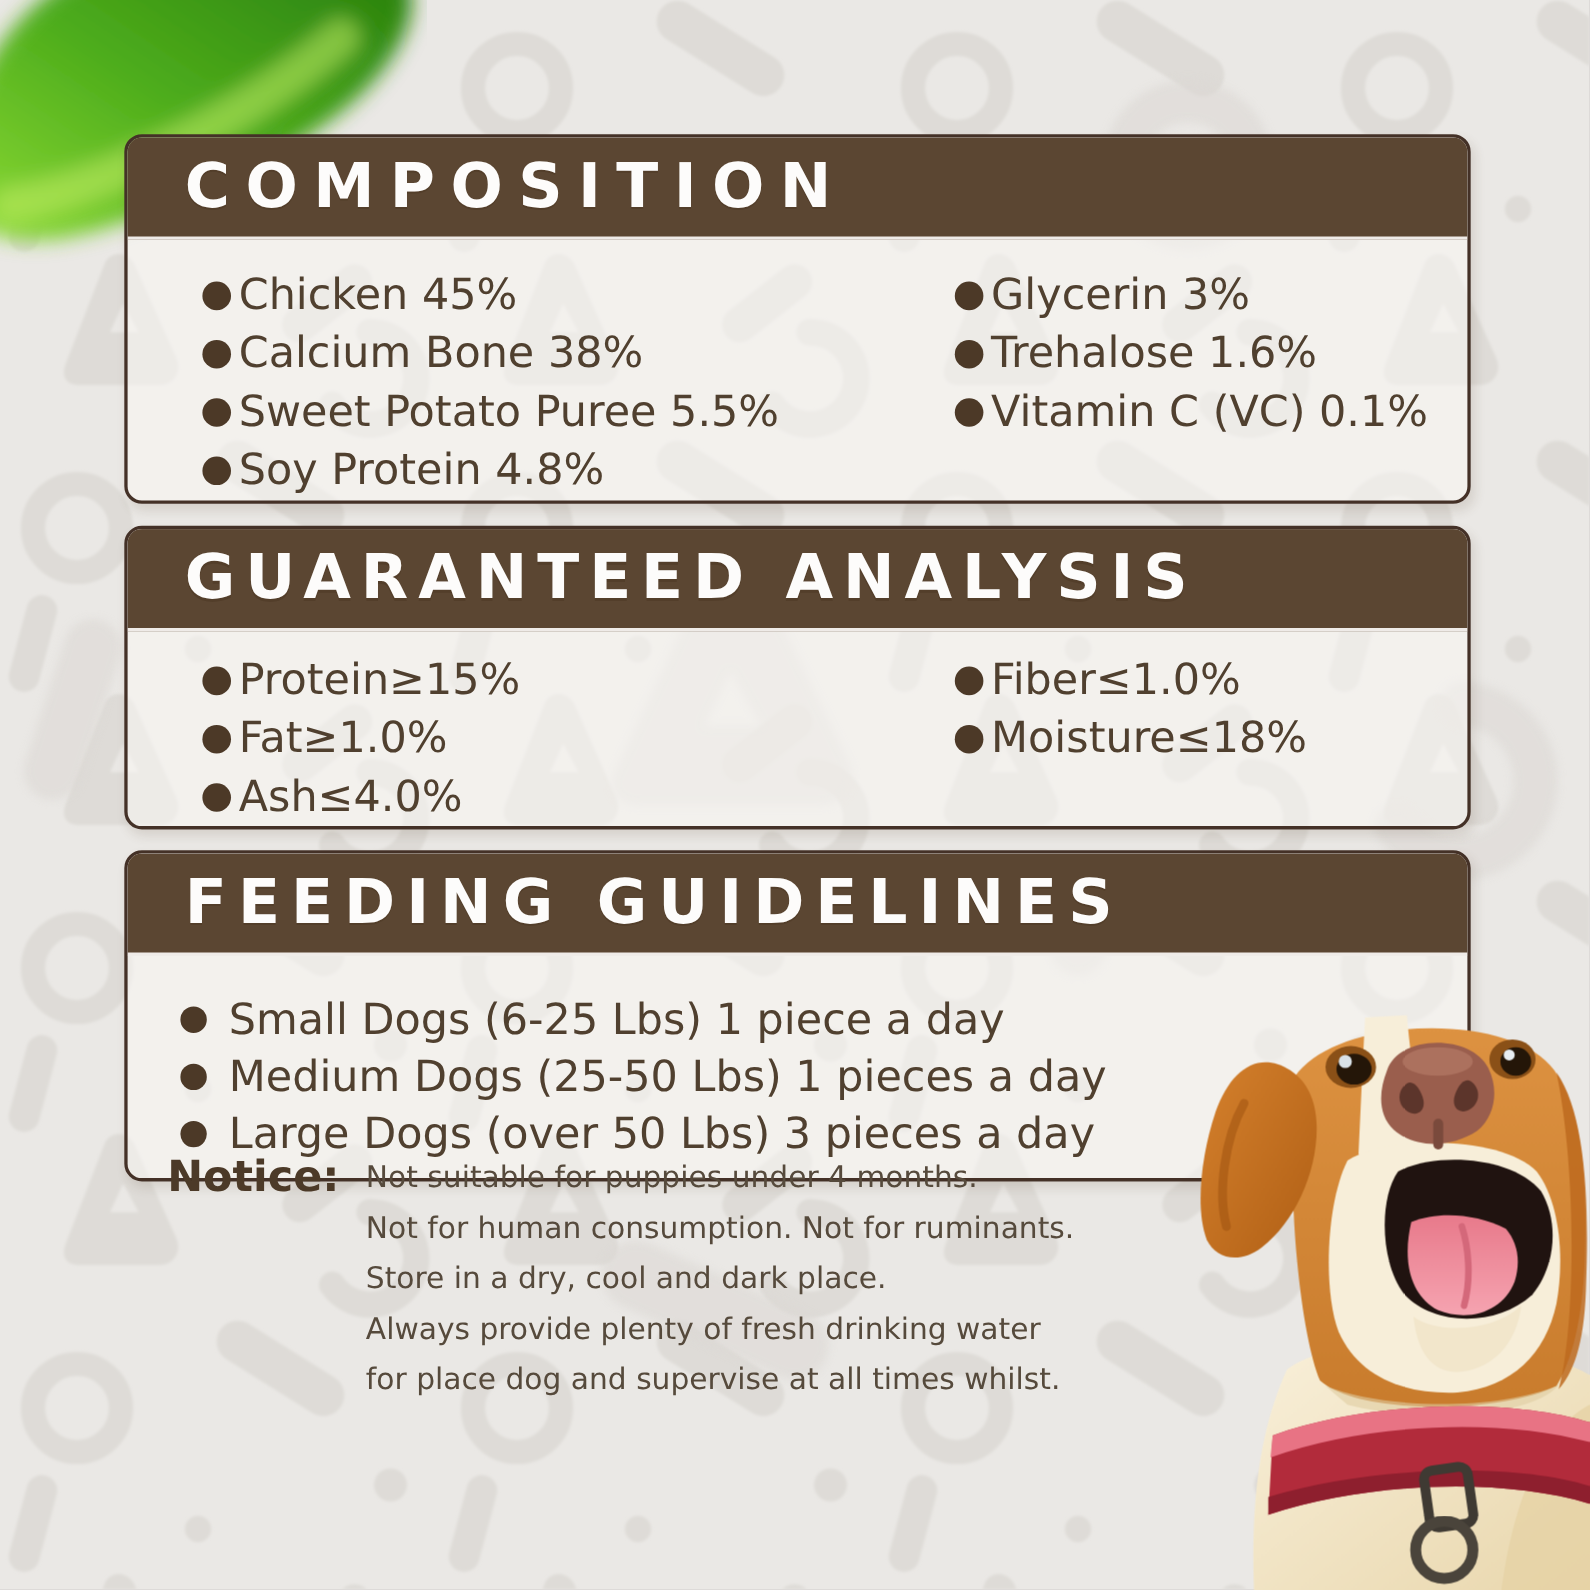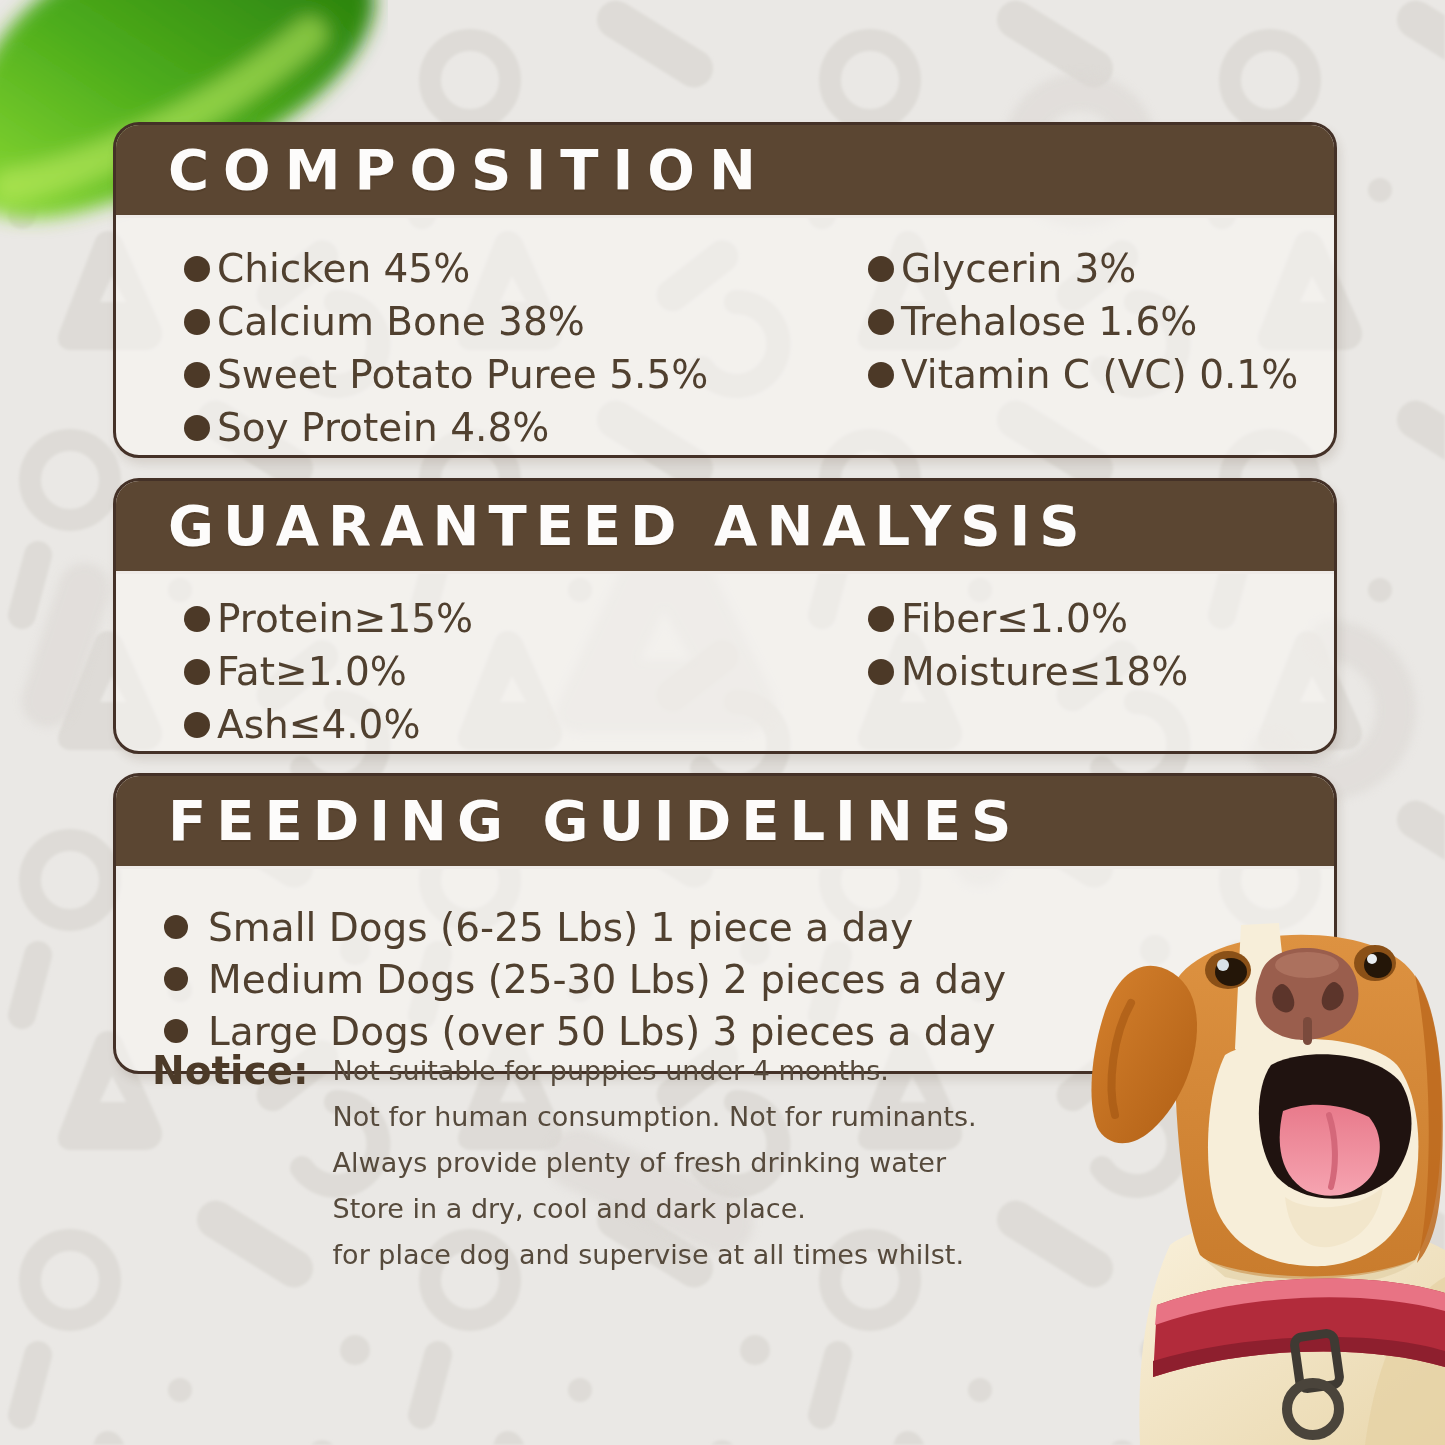--- a/index.html
+++ b/index.html
@@ -5,21 +5,21 @@
   html,body{margin:0;padding:0;background:#cfcdca;}
   .canvas{
     position:relative;width:1445px;height:1445px;overflow:hidden;
     background:#eae8e5;
     font-family:"DejaVu Sans","Liberation Sans",sans-serif;
   }
   .bg-pattern{position:absolute;inset:0;z-index:0;}
   .leaf{position:absolute;left:-52px;top:-58px;z-index:1;}
   .panel{
     position:absolute;left:113px;width:1218px;z-index:2;
-    border:3px solid #443127;border-radius:26px;
+    border:3px solid #443127;border-radius:16px;
     background:rgba(249,247,244,0.55);
     overflow:hidden;
     box-shadow:3px 6px 10px rgba(90,70,50,0.14);
   }
   .panel-header{
     height:90px;background:#5b4632;display:flex;align-items:center;
     padding-left:52px;border-bottom:3px solid rgba(252,250,247,0.92);
   }
   .panel-title{
     color:#fdfcfb;font-weight:bold;font-size:56px;line-height:1;
@@ -177,37 +177,37 @@
       <h2 class="panel-title">FEEDING GUIDELINES</h2>
     </div>
     <div class="panel-body">
       <ul>
           <li>
             <span class="bullet"></span>
             <span>Small Dogs (6-25 Lbs) 1 piece a day</span>
           </li>
           <li>
             <span class="bullet"></span>
-            <span>Medium Dogs (25-30 Lbs) 2 pieces a day</span>
+            <span>Medium Dogs (25-50 Lbs) 1 pieces a day</span>
           </li>
           <li>
             <span class="bullet"></span>
             <span>Large Dogs (over 50 Lbs) 3 pieces a day</span>
           </li>
         </ul>
     </div>
   </section>
 
   <div class="notice">
     <span class="notice-label">Notice:</span>
     <div class="notice-lines">
         <div class="line">Not suitable for puppies under 4 months.</div>
         <div class="line">Not for human consumption. Not for ruminants.</div>
+        <div class="line">Store in a dry, cool and dark place.</div>
         <div class="line">Always provide plenty of fresh drinking water</div>
-        <div class="line">Store in a dry, cool and dark place.</div>
         <div class="line">for place dog and supervise at all times whilst.</div>
       </div>
   </div>
 
   <svg class="dog" viewBox="0 0 400 530" aria-hidden="true">
     <defs>
       <linearGradient id="gHead" x1="0" y1="0" x2="0" y2="1">
         <stop offset="0" stop-color="#dd9241"></stop>
         <stop offset="1" stop-color="#c97c2d"></stop>
       </linearGradient>

